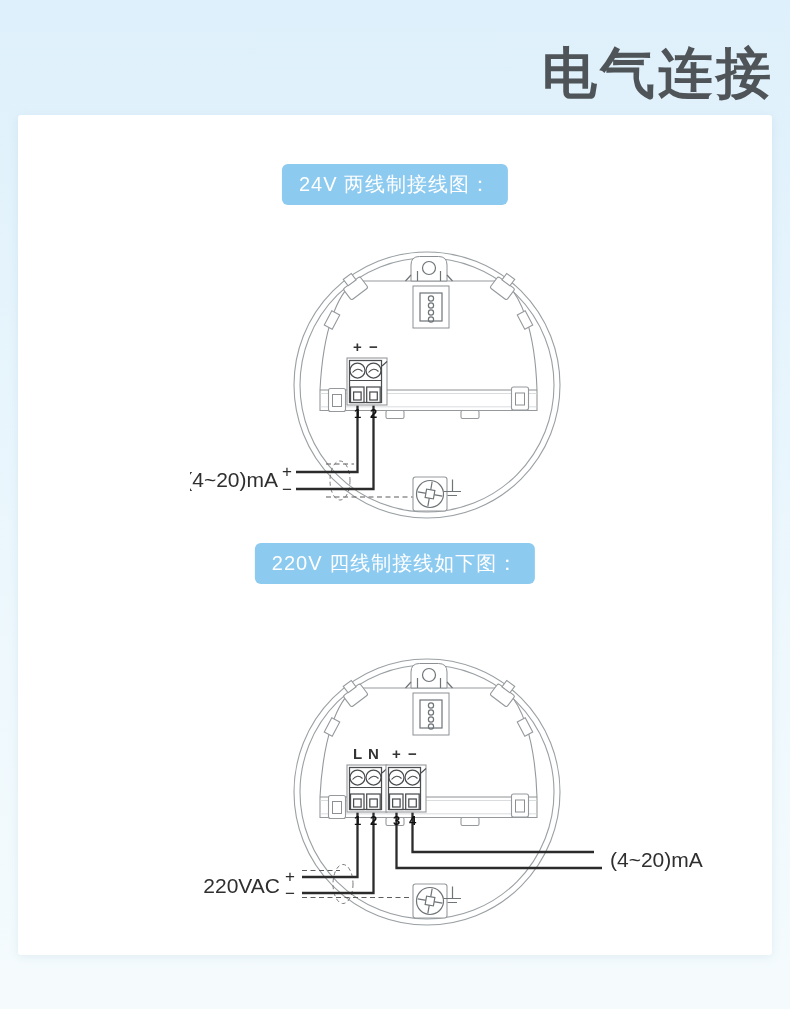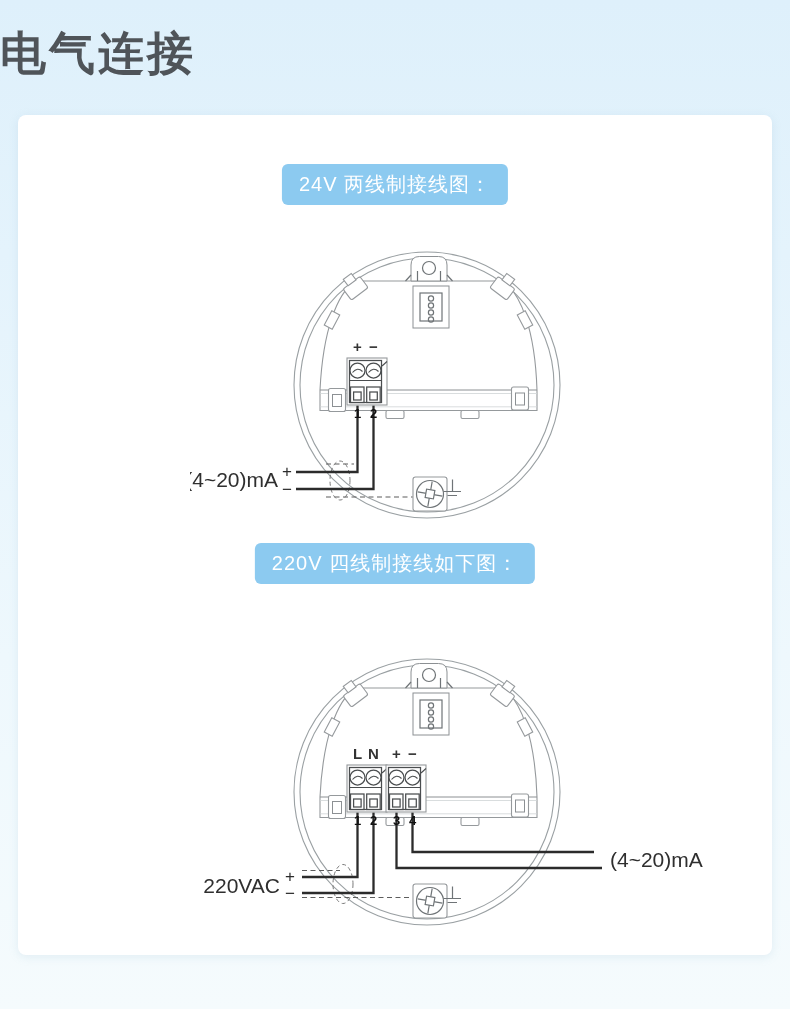--- a/index.html
+++ b/index.html
@@ -5,27 +5,27 @@
   * { box-sizing: border-box; }
   html,body { margin:0; padding:0; }
   body { width:790px; height:1009px; font-family:"Liberation Sans", sans-serif; }
 
   .page {
     position:relative; width:790px; height:1009px; overflow:hidden;
     background: linear-gradient(180deg, #def0fb 0%, #e4f3fc 25%, #eef8fd 65%, #f5fbfd 100%);
   }
   .header { position:absolute; top:0; left:0; width:790px; height:115px; }
   .header h1 {
-    margin:0; padding-top:30px; text-align:left;
-    font-size:46px; line-height:1; font-weight:bold; letter-spacing:3px;
+    margin:16px; padding-top:30px; text-align:right;
+    font-size:55px; line-height:1; font-weight:bold; letter-spacing:3px;
     color:#4f5459;
   }
   .card {
     position:absolute; left:18px; top:115px; width:754px; height:840px;
-    background:#ffffff; border-radius:8px;
+    background:#ffffff; border-radius:3px;
     box-shadow:0 2px 10px rgba(140,175,200,0.18);
   }
   .badge {
     position:absolute; left:50%; transform:translateX(-50%);
     background:#8ccaf0; color:#ffffff;
     font-size:20px; line-height:25px; padding:8px 17px;
     border-radius:6px; white-space:nowrap; letter-spacing:1px;
   }
   .badge-1 { top:49px; }
   .badge-2 { top:428px; }

